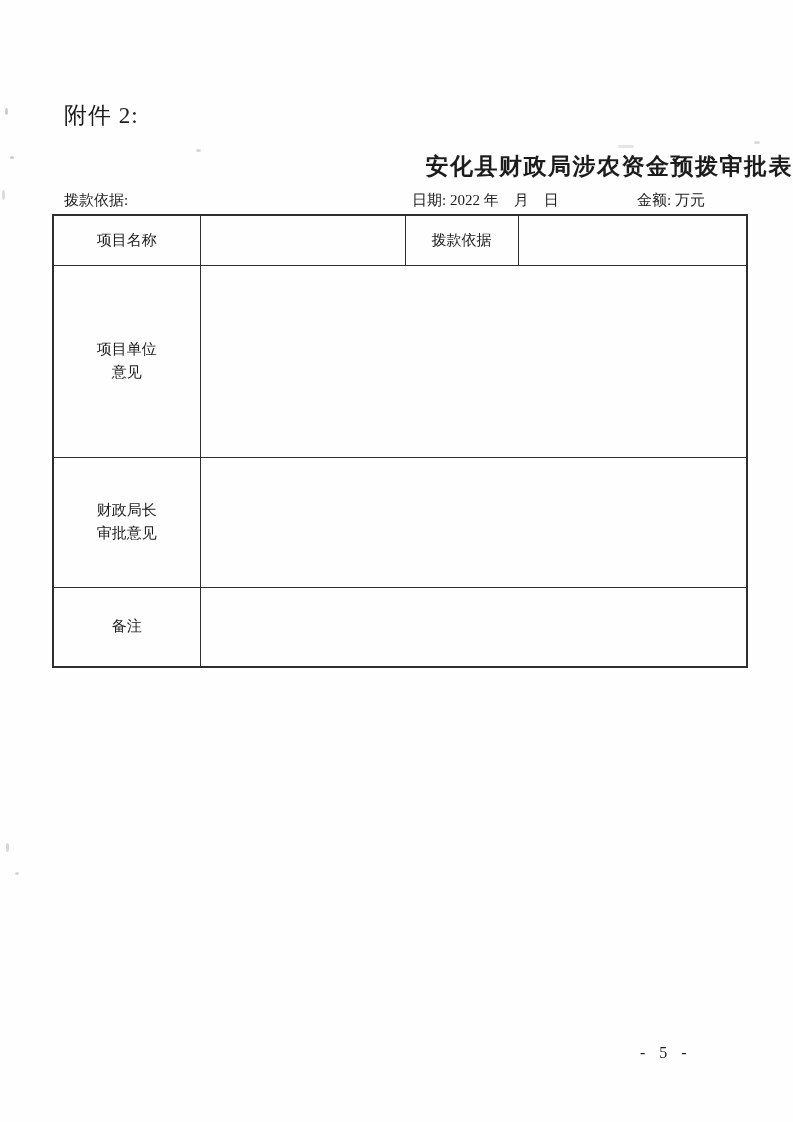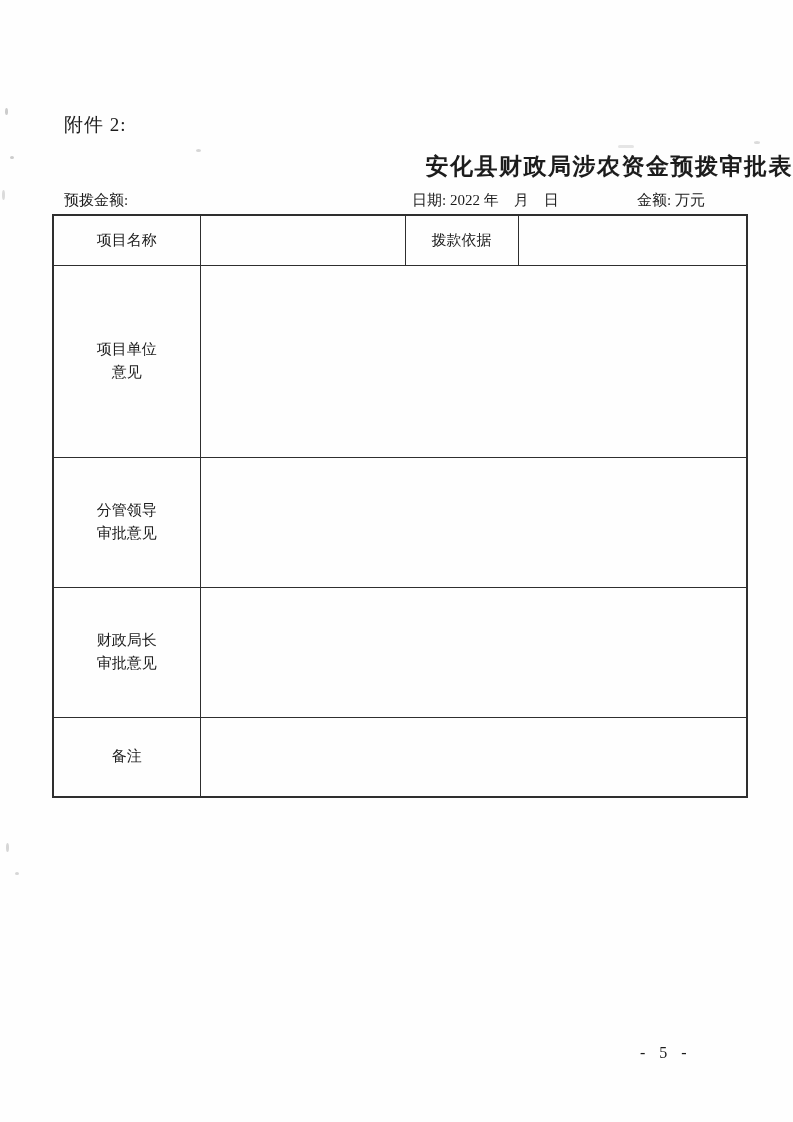--- a/index.html
+++ b/index.html
@@ -9,22 +9,22 @@
     height: 1122px;
     background: #fefefe;
     font-family: "Liberation Serif", "DejaVu Serif", serif;
     color: #1c1c1c;
     overflow: hidden;
     margin: 0 auto;
   }
   .attachment-label {
     position: absolute;
     left: 64px;
-    top: 112px;
-    font-size: 19px;
+    top: 100px;
+    font-size: 23px;
     letter-spacing: 1px;
   }
   .form-title {
     position: absolute;
     left: 0;
     right: 0;
     top: 151px;
     margin: 0;
     text-align: right;
     font-family: "Liberation Sans", "DejaVu Sans", sans-serif;
@@ -100,21 +100,21 @@
 </head>
 <body>
 
 <div class="page">
 
   <div class="attachment-label">附件 2:</div>
 
   <h1 class="form-title">安化县财政局涉农资金预拨审批表</h1>
 
   <div class="meta-row">
-    <span class="applicant-label">预拨金额:</span>
+    <span class="applicant-label">拨款依据:</span>
     <span class="date-label">日期: 2022 年　月　日</span>
     <span class="amount-label">金额: 万元</span>
   </div>
 
   <table class="form-table">
     <colgroup>
       <col style="width:147px">
       <col style="width:102px">
       <col style="width:103px">
       <col style="width:113px">
@@ -124,25 +124,20 @@
     <tbody>
         <tr class="r1">
       <td class="label">项目名称</td>
       <td colspan="2" class="blank"></td>
       <td class="label">拨款依据</td>
       <td colspan="2" class="blank"></td>
     </tr>
     <tr class="r3">
       <td class="label">项目单位
 意见</td>
-      <td colspan="5" class="blank"></td>
-    </tr>
-    <tr class="r5">
-      <td class="label">分管领导
-审批意见</td>
       <td colspan="5" class="blank"></td>
     </tr>
     <tr class="r6">
       <td class="label">财政局长
 审批意见</td>
       <td colspan="5" class="blank"></td>
     </tr>
     <tr class="r7">
       <td class="label">备注</td>
       <td colspan="5" class="blank"></td>

